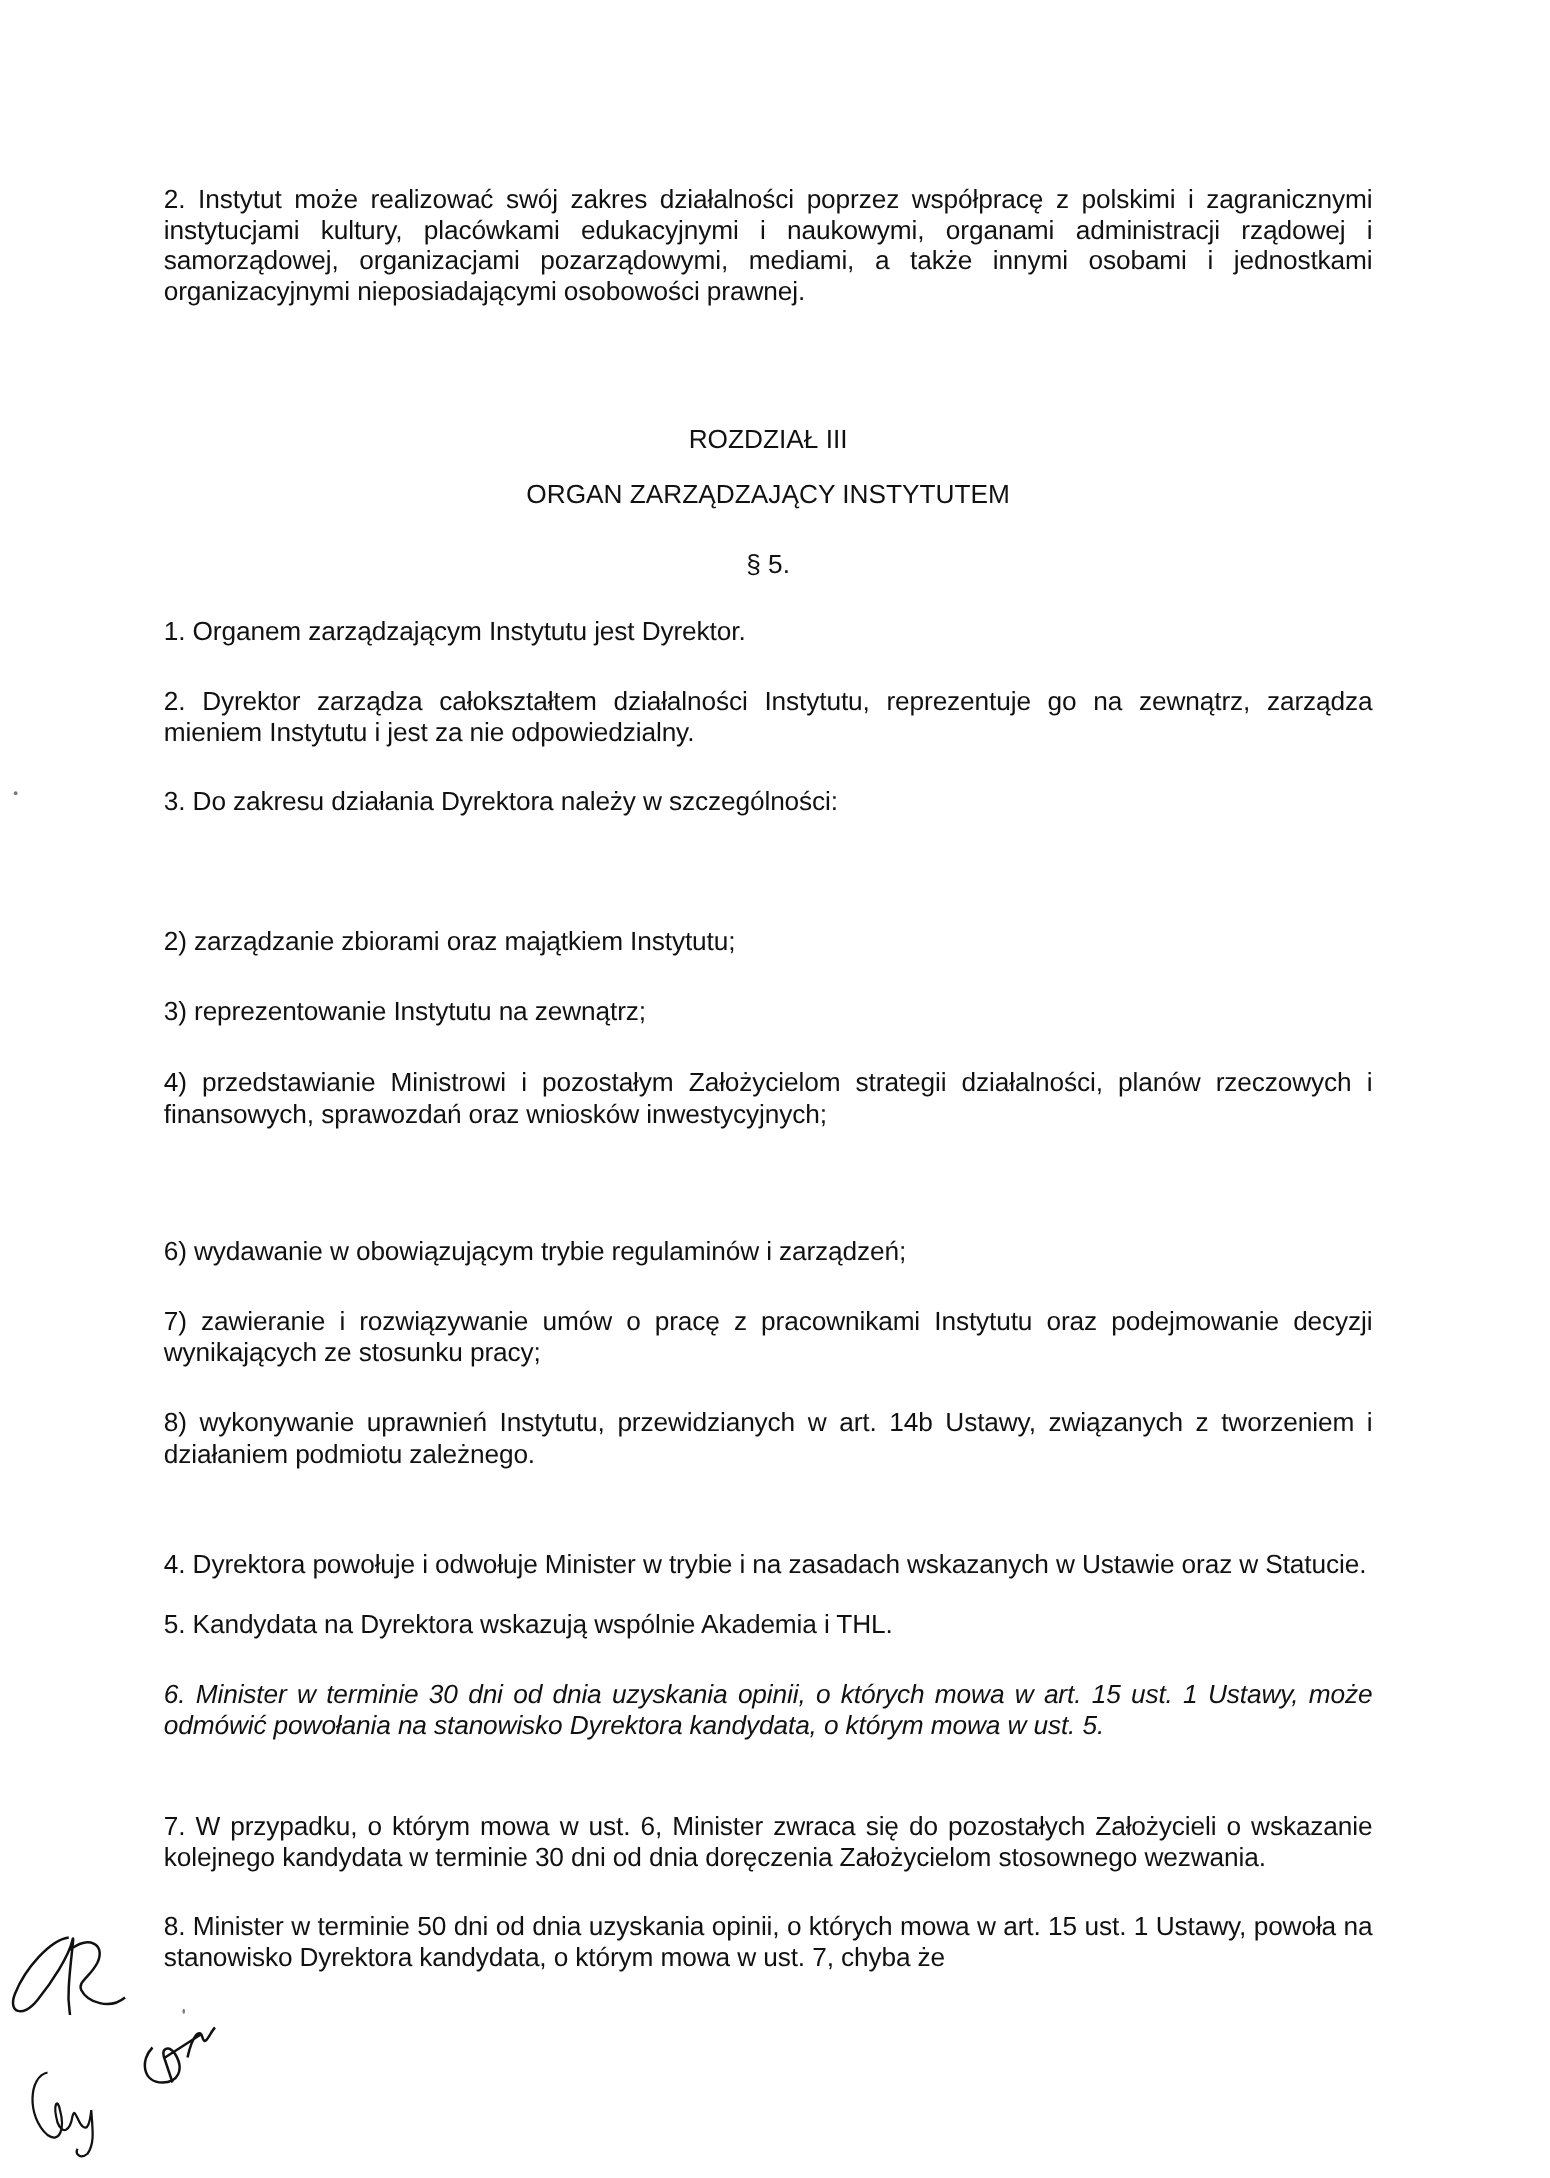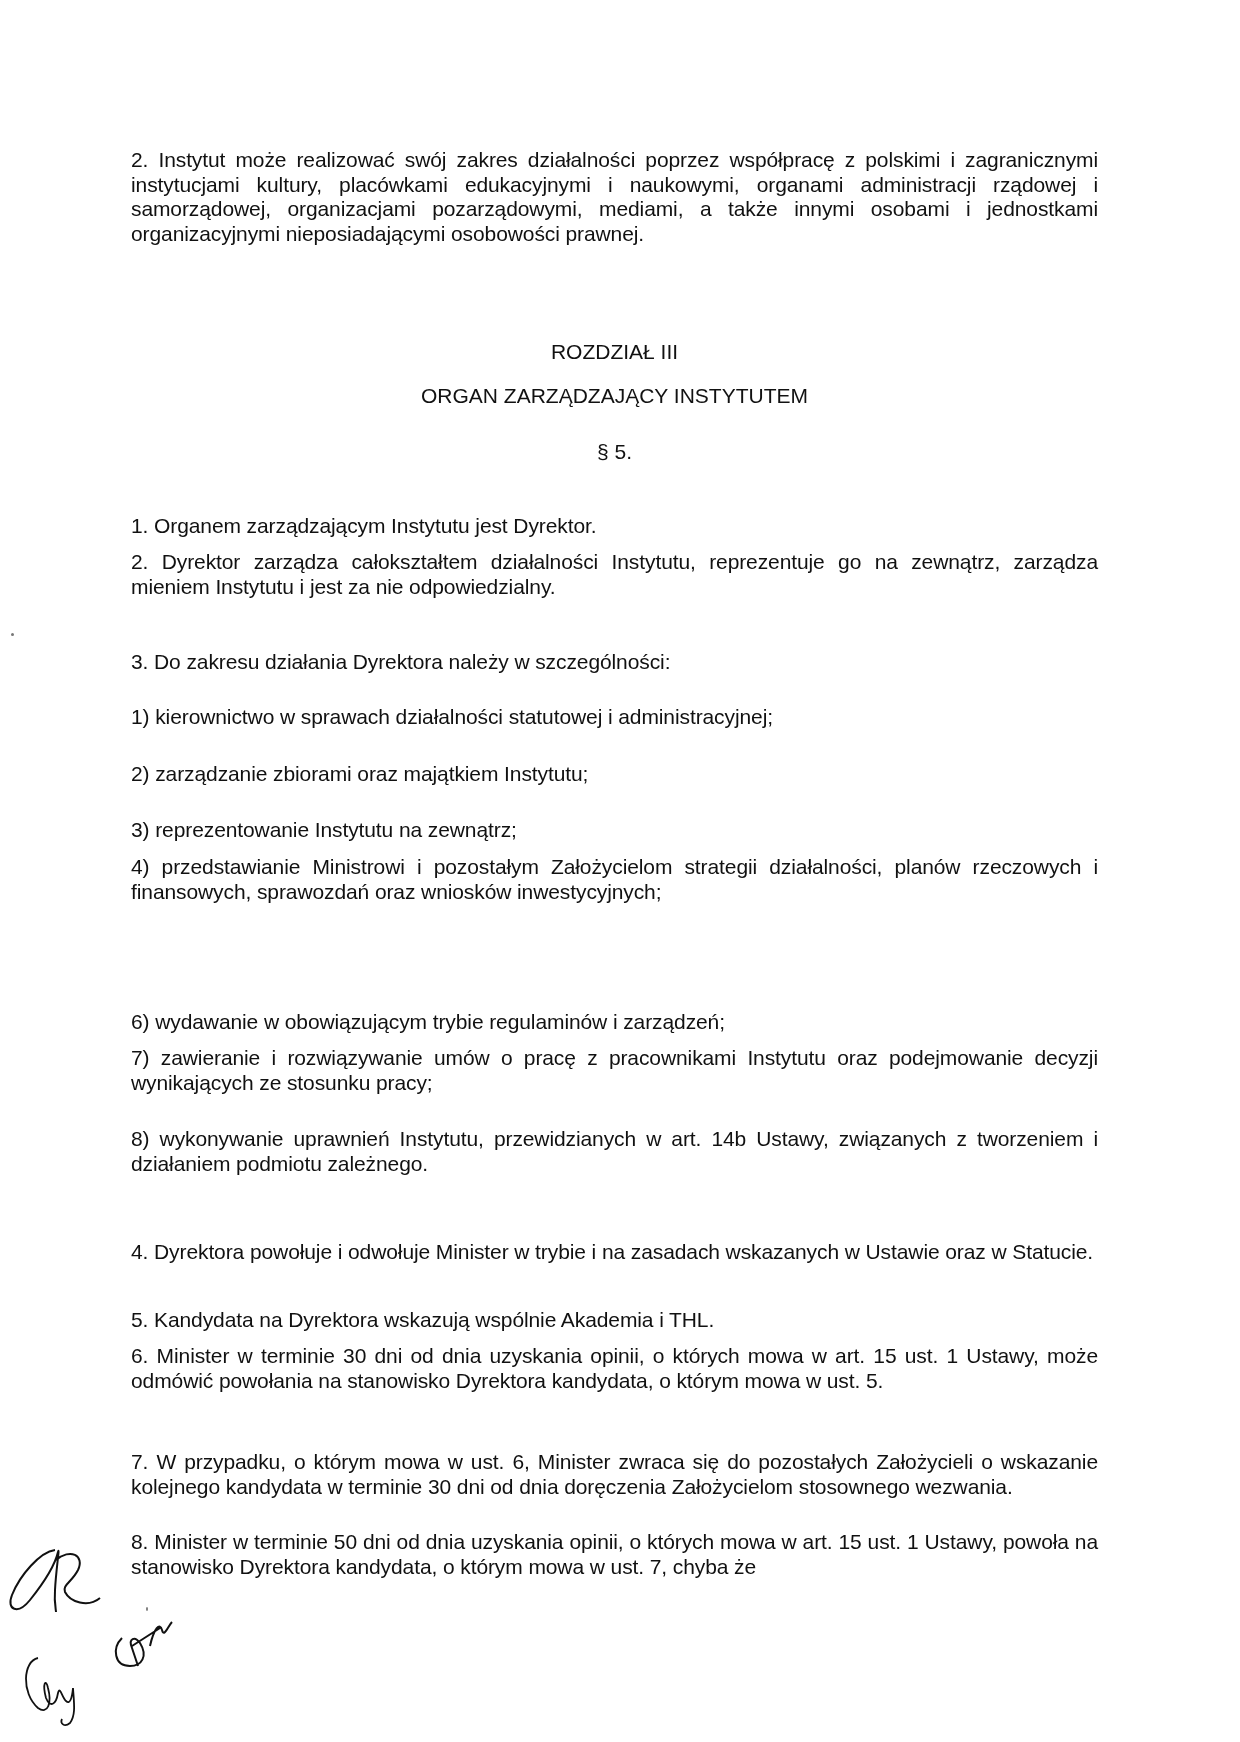--- a/index.html
+++ b/index.html
@@ -6,21 +6,21 @@
     body {
       width: 1240px; height: 1742px; position: relative; overflow: hidden;
       font-family: "Liberation Sans", sans-serif; color: #111111;
     }
     .page { position: absolute; left: 0; top: 0; width: 1240px; height: 1742px; }
     .text-block {
       position: absolute; left: 131px; width: 967px;
       font-size: 21px; line-height: 24.5px; text-align: justify;
       letter-spacing: -0.1px;
     }
-    .text-block.nojust { text-align: left; margin-top: 20px; }
+    .text-block.nojust { text-align: left; }
     .center-line {
       position: absolute; left: 131px; width: 967px; text-align: center;
       font-size: 21px; line-height: 24px;
     }
     .speck { position: absolute; background: #777; border-radius: 50%; }
     svg.sig { position: absolute; overflow: visible; }
   </style>
 </head>
 <body>
 
@@ -29,31 +29,30 @@
   <div class="text-block" style="top:148px;">2. Instytut może realizować swój zakres działalności poprzez współpracę z polskimi i zagranicznymi instytucjami kultury, placówkami edukacyjnymi i naukowymi, organami administracji rządowej i samorządowej, organizacjami pozarządowymi, mediami, a także innymi osobami i jednostkami organizacyjnymi nieposiadającymi osobowości prawnej.</div>
 
   <div class="center-line" style="top:384px;">ORGAN ZARZĄDZAJĄCY INSTYTUTEM</div>
   <div class="center-line" style="top:340px;">ROZDZIAŁ III</div>
   <div class="center-line" style="top:440px;">§ 5.</div>
 
   <div class="text-block nojust" style="top:494px;">1. Organem zarządzającym Instytutu jest Dyrektor.</div>
   <div class="text-block" style="top:550px;">2. Dyrektor zarządza całokształtem działalności Instytutu, reprezentuje go na zewnątrz, zarządza mieniem Instytutu i jest za nie odpowiedzialny.</div>
   <div class="text-block nojust" style="top:630px;">3. Do zakresu działania Dyrektora należy w szczególności:</div>
 
-  <div class="text-block nojust" style="top:685px;">1) kierownictwo w sprawach działalności statutowej i administracyjnej;</div>
   <div class="text-block nojust" style="top:742px;">2) zarządzanie zbiorami oraz majątkiem Instytutu;</div>
   <div class="text-block nojust" style="top:798px;">3) reprezentowanie Instytutu na zewnątrz;</div>
   <div class="text-block" style="top:855px;">4) przedstawianie Ministrowi i pozostałym Założycielom strategii działalności, planów rzeczowych i finansowych, sprawozdań oraz wniosków inwestycyjnych;</div>
   <div class="text-block nojust" style="top:990px;">6) wydawanie w obowiązującym trybie regulaminów i zarządzeń;</div>
   <div class="text-block" style="top:1046px;">7) zawieranie i rozwiązywanie umów o pracę z pracownikami Instytutu oraz podejmowanie decyzji wynikających ze stosunku pracy;</div>
   <div class="text-block" style="top:1127px;">8) wykonywanie uprawnień Instytutu, przewidzianych w art. 14b Ustawy, związanych z tworzeniem i działaniem podmiotu zależnego.</div>
 
   <div class="text-block" style="top:1207px;margin-top:33px;">4. Dyrektora powołuje i odwołuje Minister w trybie i na zasadach wskazanych w Ustawie oraz w Statucie.</div>
   <div class="text-block nojust" style="top:1288px;">5. Kandydata na Dyrektora wskazują wspólnie Akademia i THL.</div>
-  <div class="text-block" style="top:1344px;">6. Minister w terminie 30 dni od dnia uzyskania opinii, o których mowa w art. 15 ust. 1 Ustawy, może odmówić powołania na stanowisko Dyrektora kandydata, o którym mowa w ust. 5.</div>
+  <div class="text-block" style="top:1344px;font-style:italic;">6. Minister w terminie 30 dni od dnia uzyskania opinii, o których mowa w art. 15 ust. 1 Ustawy, może odmówić powołania na stanowisko Dyrektora kandydata, o którym mowa w ust. 5.</div>
   <div class="text-block" style="top:1450px;">7. W przypadku, o którym mowa w ust. 6, Minister zwraca się do pozostałych Założycieli o wskazanie kolejnego kandydata w terminie 30 dni od dnia doręczenia Założycielom stosownego wezwania.</div>
   <div class="text-block" style="top:1530px;">8. Minister w terminie 50 dni od dnia uzyskania opinii, o których mowa w art. 15 ust. 1 Ustawy, powoła na stanowisko Dyrektora kandydata, o którym mowa w ust. 7, chyba że</div>
 
   <div class="speck" style="left:11px; top:633px; width:3px; height:3px;"></div>
   <div class="speck" style="left:146px; top:1607px; width:2px; height:4px;"></div>
 
   <svg class="sig" style="left:0; top:1540px;" width="110" height="80" viewBox="0 0 110 80">
     <path d="M55 10 C40 12 20 35 12 55 C6 70 18 75 30 60 C42 45 55 25 58 12 C60 5 56 30 55 50 C54 62 56 70 56 72 M56 20 C70 8 85 15 78 30 C72 42 62 45 65 52 C70 62 88 68 100 58" fill="none" stroke="#111" stroke-width="2"></path>
   </svg>
   <svg class="sig" style="left:110px; top:1618px;" width="75" height="55" viewBox="0 0 75 55">

